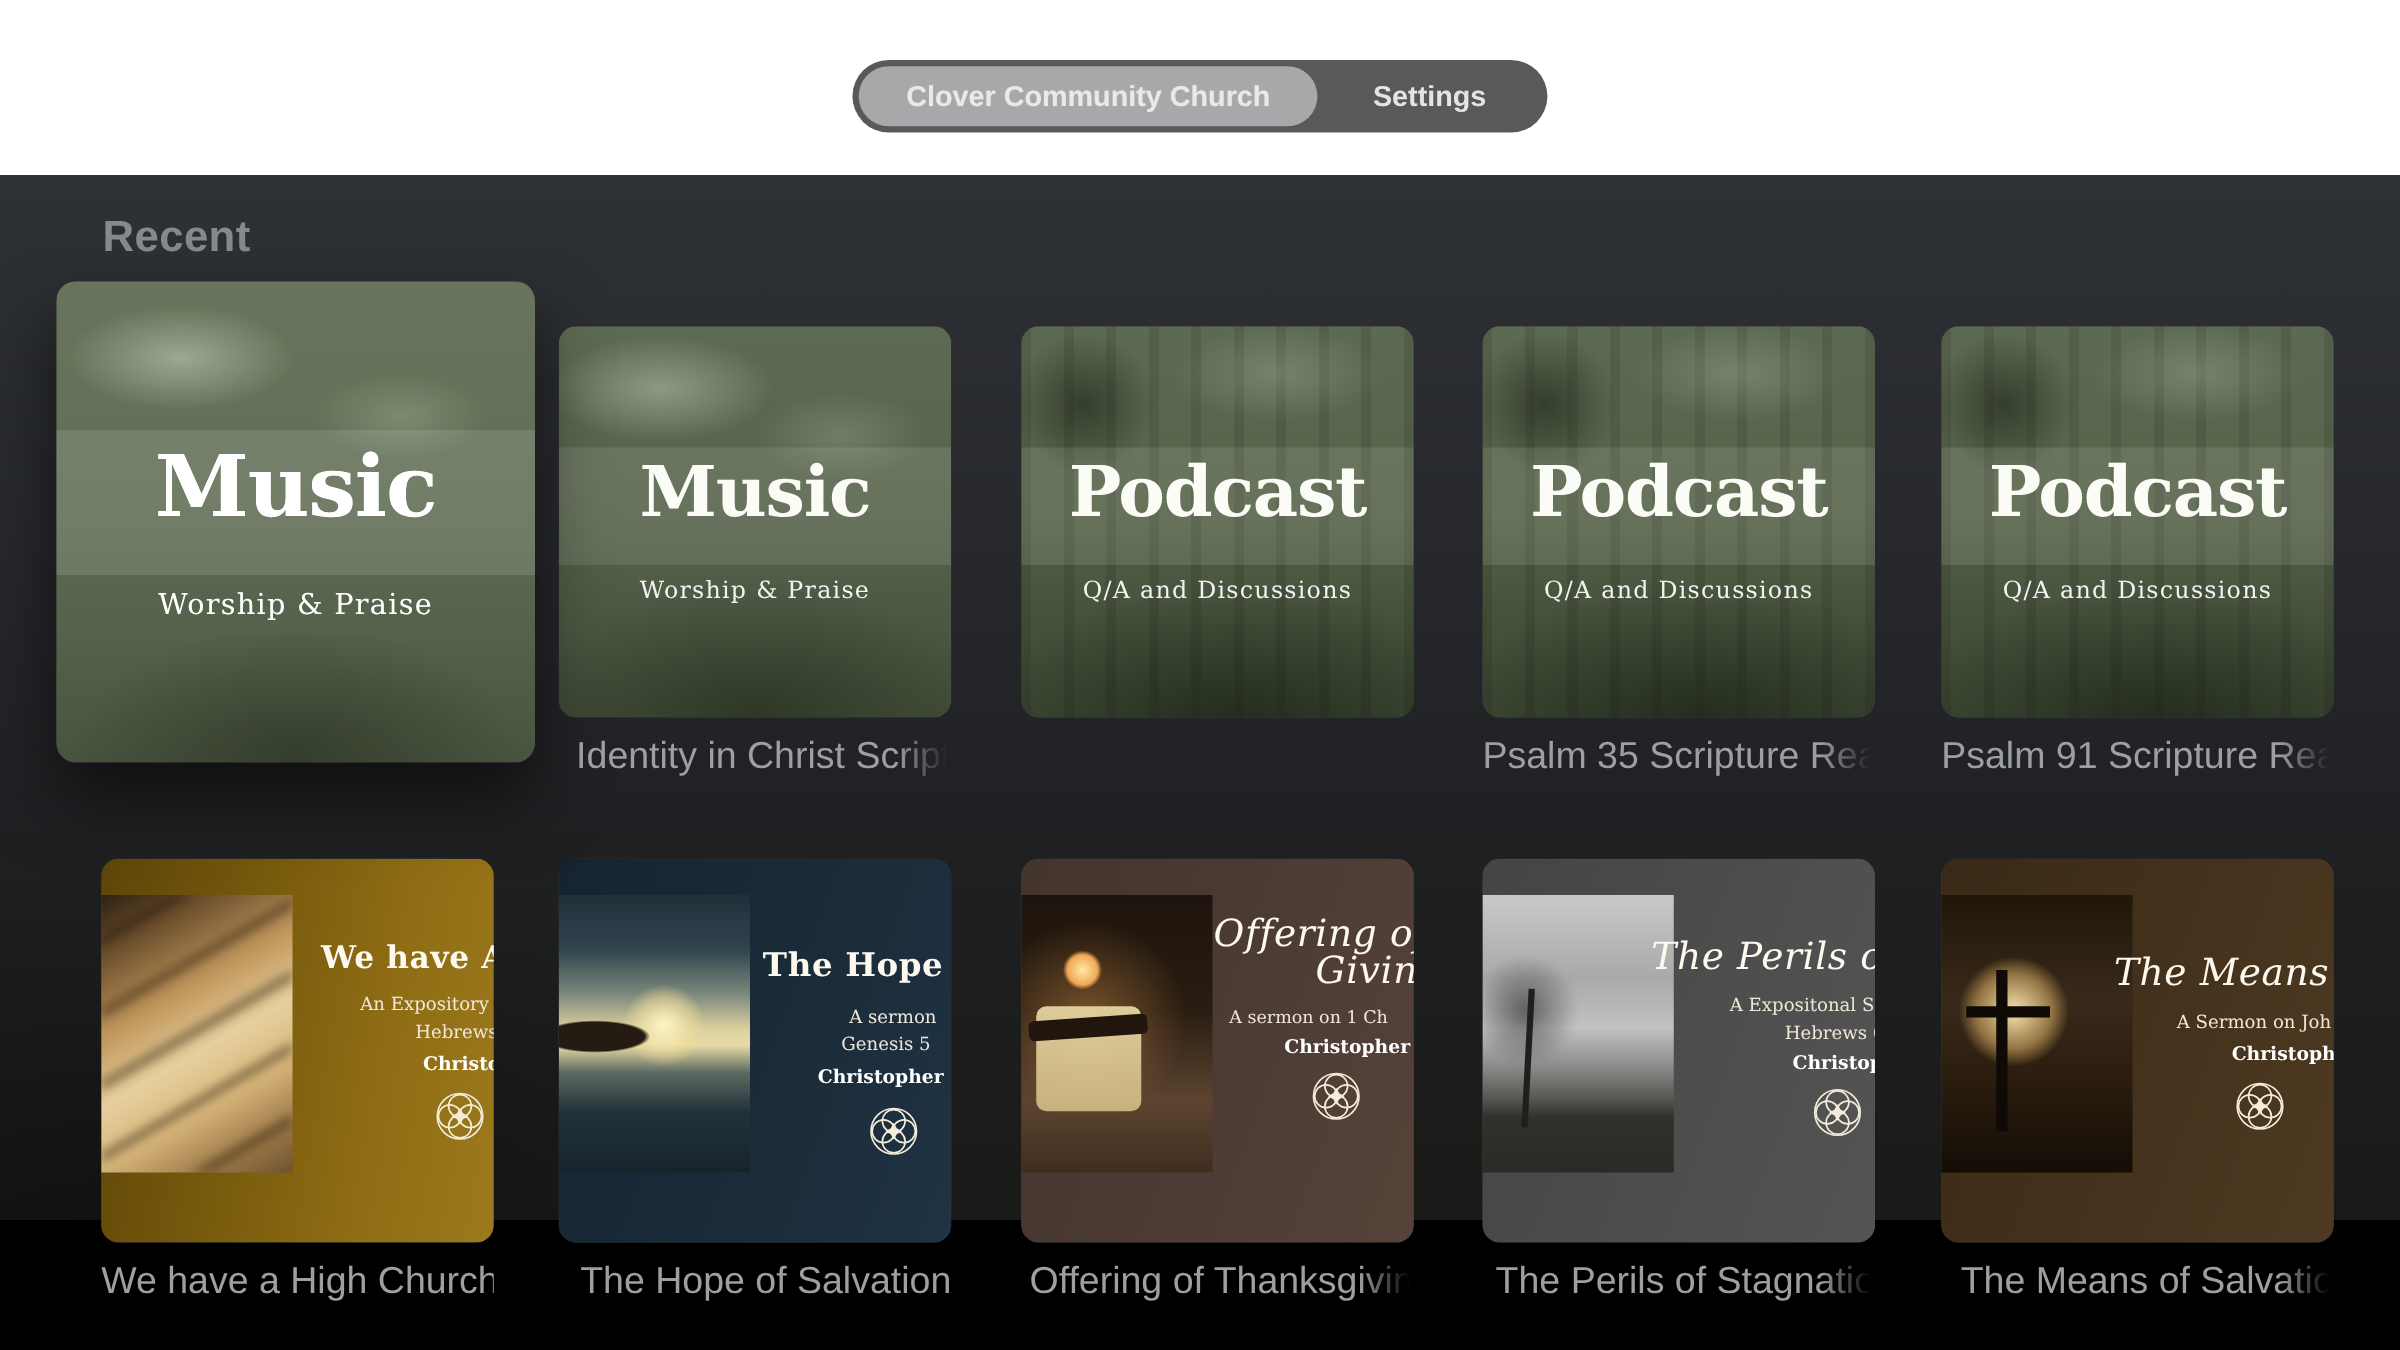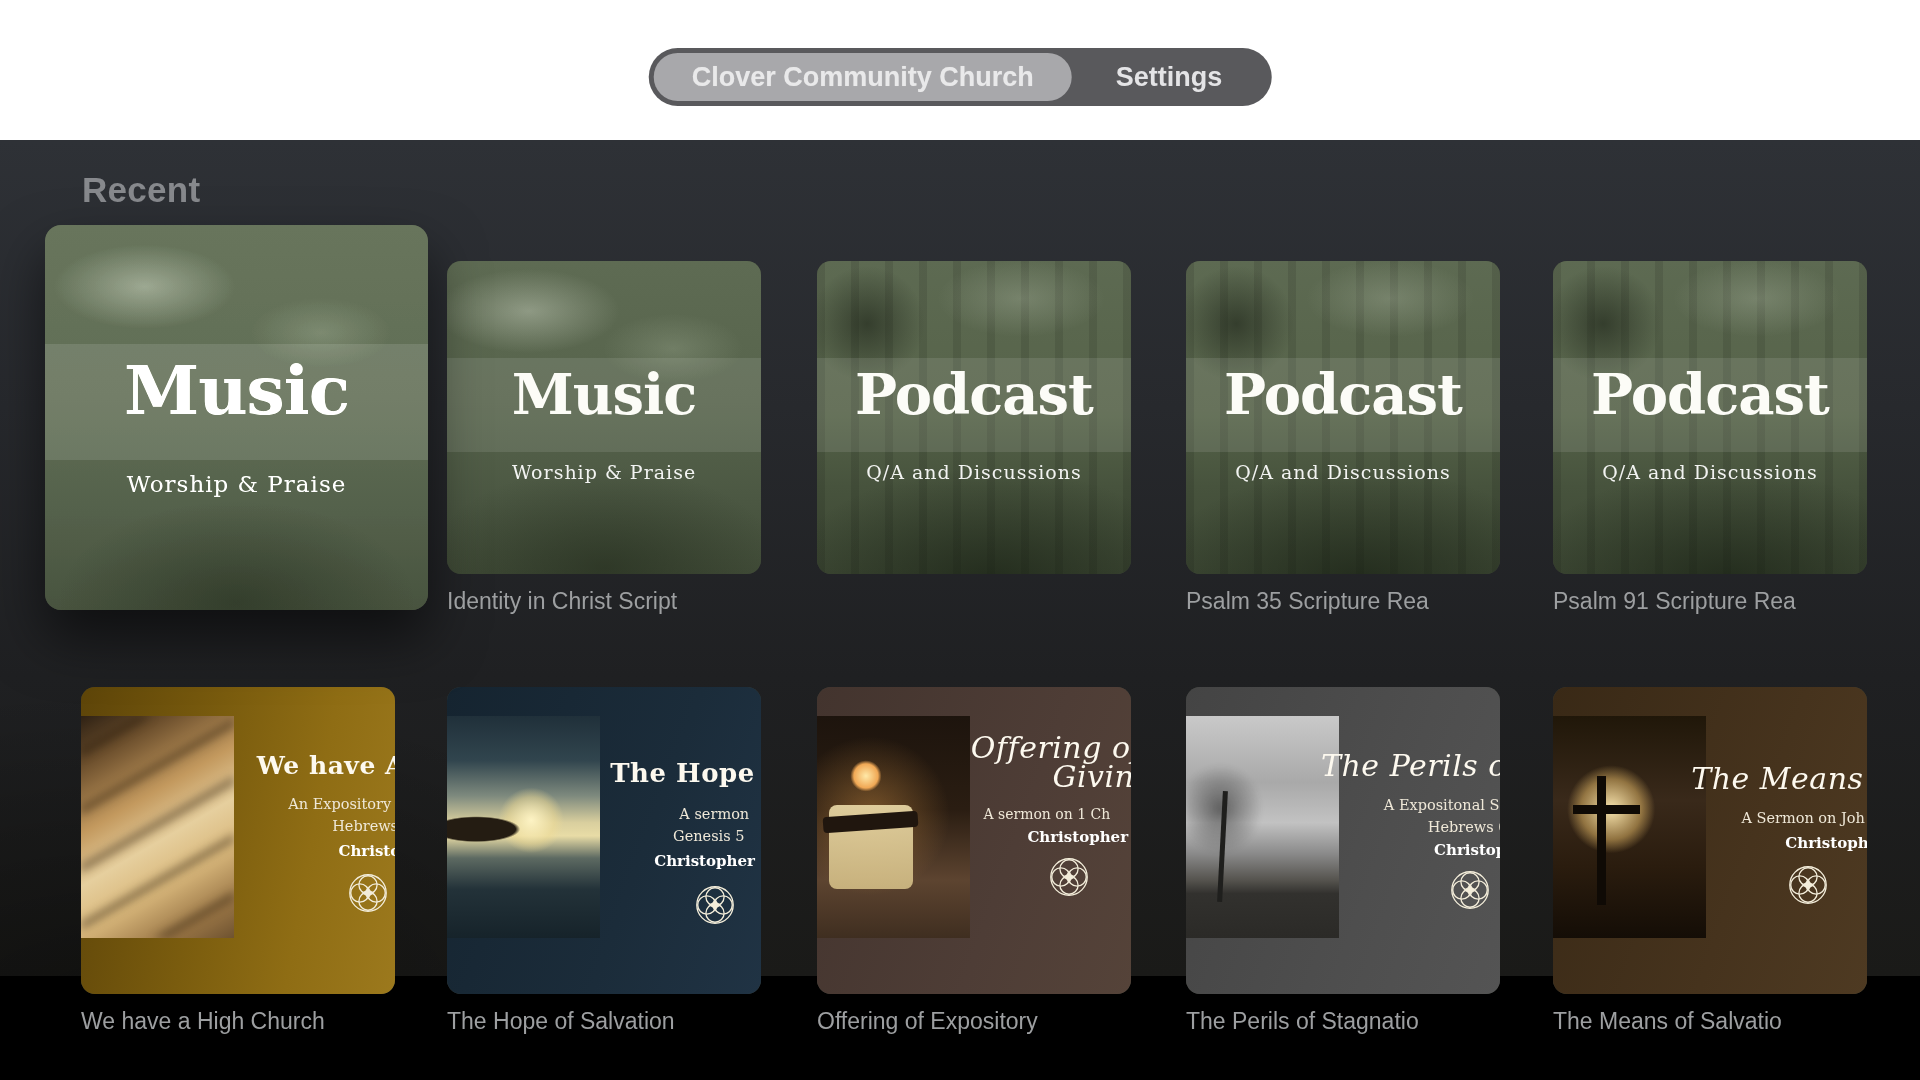--- a/index.html
+++ b/index.html
@@ -4,21 +4,21 @@
 <style>
   html,body{margin:0;padding:0;background:#000;}
   .screen{position:relative;width:1920px;height:1080px;overflow:hidden;
           font-family:"Liberation Sans",sans-serif;}
 
   
   .header{position:absolute;left:0;top:0;width:1920px;height:140px;background:#ffffff;}
   .tabbar{position:absolute;left:50%;top:48px;transform:translateX(-50%);
           height:58px;background:#59595c;border-radius:29px;display:flex;
           align-items:center;padding:0 5px;box-sizing:border-box;}
-  .tab{height:48px;display:flex;align-items:center;font-size:27px;font-weight:bold;
+  .tab{height:48px;display:flex;align-items:center;font-size:23px;font-weight:bold;
        color:#e4e4e6;padding:0 44px;border-radius:24px;white-space:nowrap;}
   .tab.selected{background:#a8a8ab;color:#e9e9ea;padding:0 38px;text-shadow:0 0 1px rgba(255,255,255,.3);}
 
   
   .content{position:absolute;left:0;top:140px;width:1920px;height:836px;
     background:
       radial-gradient(ellipse 1000px 520px at 6% 104%, rgba(0,0,0,0.38), transparent 62%),
       linear-gradient(180deg,#2e3136 0%,#27292d 32%,#1f2022 64%,#1a1a18 100%);}
   .section-title{position:absolute;left:82px;top:30px;margin:0;font-size:35px;
       font-weight:bold;color:#87898d;letter-spacing:.3px;}
@@ -26,22 +26,22 @@
   
   .tile{position:absolute;border-radius:14px;overflow:hidden;background:#3a3f36;}
   .t-r1{top:121px;width:314px;height:313px;}
   .t-r2{top:547px;width:314px;height:307px;}
   .c1{left:81px}.c2{left:447px}.c3{left:817px}.c4{left:1186px}.c5{left:1553px}
   .t-f{left:45px;top:85px;width:383px;height:385px;border-radius:16px;z-index:2;
        box-shadow:0 28px 55px rgba(0,0,0,0.55);}
   .t-f .art{filter:brightness(1.1) saturate(.95);}
 
   
-  .lbl{position:absolute;font-size:23px;color:#9d9fa1;white-space:nowrap;
-       overflow:hidden;width:314px;z-index:3;}
+  .lbl{position:absolute;font-size:30px;color:#9d9fa1;white-space:nowrap;
+       overflow:hidden;width:314px;z-index:3;text-align:right;}
   .lbl-r1{top:448px}.lbl-r2{top:868px}
   .lbl-f{top:482px;left:46px;width:383px;color:#f3f3f3;}
   .clip{-webkit-mask-image:linear-gradient(to right,#000 86%,transparent 99%);
         mask-image:linear-gradient(to right,#000 86%,transparent 99%);}
 
   
   .art{position:absolute;inset:0;}
   .art-music{background:
       radial-gradient(ellipse 130px 60px at 26% 16%, rgba(225,232,215,0.38), transparent 70%),
       radial-gradient(ellipse 100px 50px at 72% 28%, rgba(205,218,192,0.20), transparent 70%),
@@ -244,21 +244,21 @@
             <circle cx="24" cy="24" r="19"></circle>
               <circle cx="24" cy="15.5" r="9.5"></circle>
               <circle cx="24" cy="32.5" r="9.5"></circle>
             <circle cx="15.5" cy="24" r="9.5"></circle>
               <circle cx="32.5" cy="24" r="9.5"></circle>
             <path d="M24 17 L26.5 21.5 L31 24 L26.5 26.5 L24 31 L21.5 26.5 L17 24 L21.5 21.5 Z" fill="#f2ecd9" stroke="none"></path>
           </svg>
         </div>
       </div>
     </div>
-    <div class="lbl lbl-r2 c3 clip">Offering of Expository</div>
+    <div class="lbl lbl-r2 c3 clip">Offering of Thanksgivin</div>
 
     <div class="tile t-r2 c4 s4 script">
       <div class="art sa4">
         <div class="s-photo p4"></div>
         <div class="s-text">
           <div class="s-title">The Perils of</div>
 
           <div class="s-sub sub1">A Expositonal Se</div>
           <div class="s-sub sub2">Hebrews 6:</div>
           <div class="s-author">Christopher</div>

